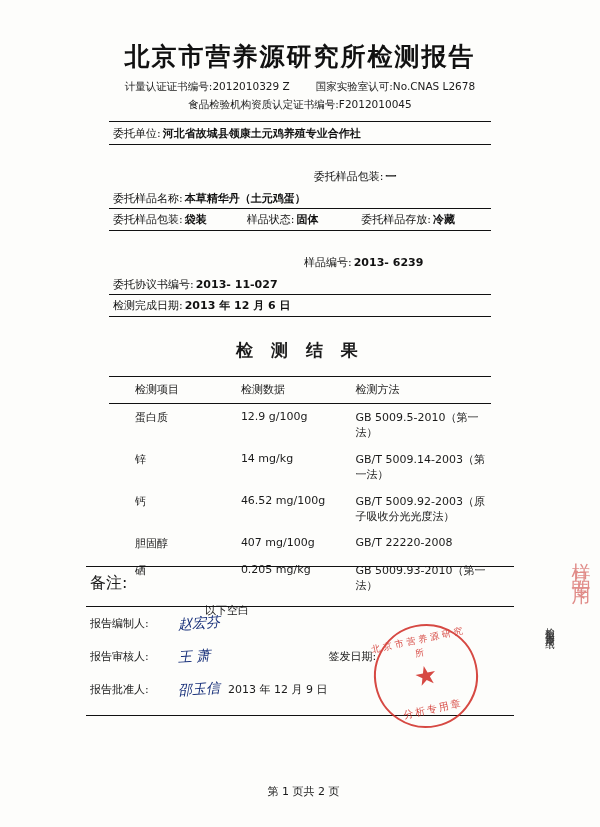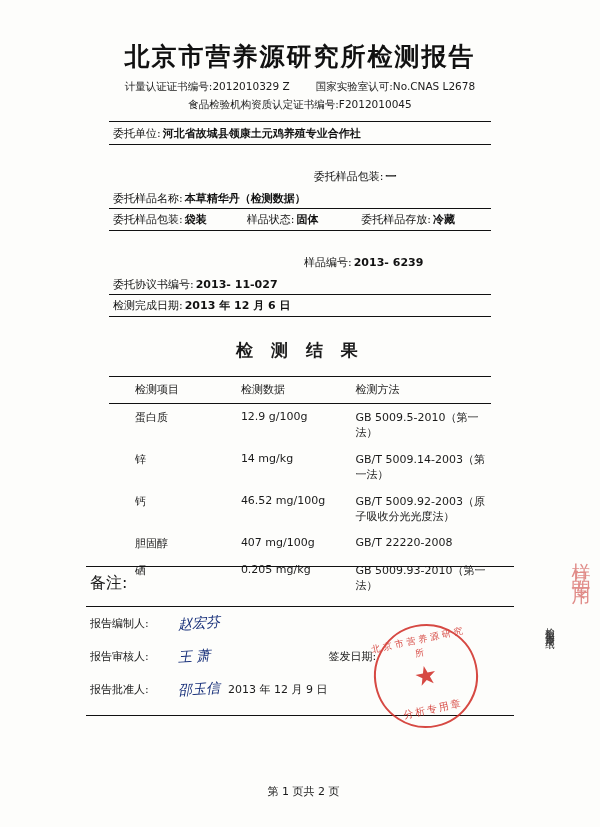--- a/index.html
+++ b/index.html
@@ -194,21 +194,21 @@
     <div class="row">
       <div class="cell grow">
         <span class="lbl">委托单位:</span>
         <span class="val">河北省故城县领康土元鸡养殖专业合作社</span>
       </div>
     </div>
 
     <div class="row">
       <div class="cell w-half">
         <span class="lbl">委托样品名称:</span>
-        <span class="val">本草精华丹（检测数据）</span>
+        <span class="val">本草精华丹（土元鸡蛋）</span>
       </div>
       <div class="cell grow">
         <span class="lbl">委托样品包装:</span>
         <span class="val">一</span>
       </div>
     </div>
 
     <div class="row">
       <div class="cell w-35">
         <span class="lbl">委托样品包装:</span>
@@ -276,20 +276,21 @@
           <td class="col-data">407 mg/100g</td>
           <td class="col-method">GB/T 22220-2008</td>
         </tr>
         <tr>
           <td class="col-item">硒</td>
           <td class="col-data">0.205 mg/kg</td>
           <td class="col-method">GB 5009.93-2010（第一法）</td>
         </tr>
       </tbody>
     </table>
+    <div class="blank-note">以下空白</div>
   </div>
 
   <div class="remark">
     <div class="rm-label">备注:</div>
   </div>
 
   <div class="sig-box">
     <div class="sig-row">
       <span class="sig-label">报告编制人:</span>
       <span class="sig-hand">赵宏芬</span>

